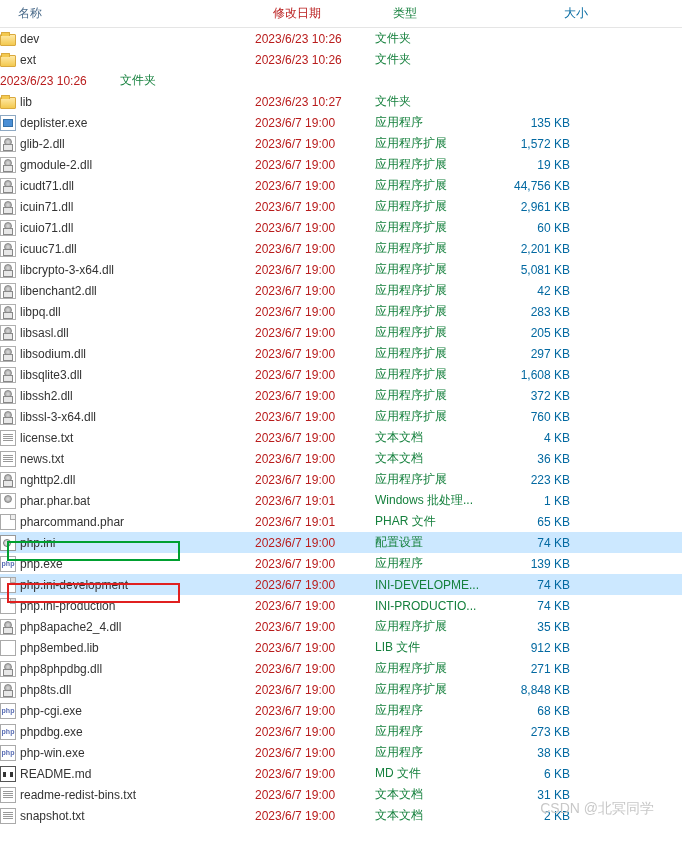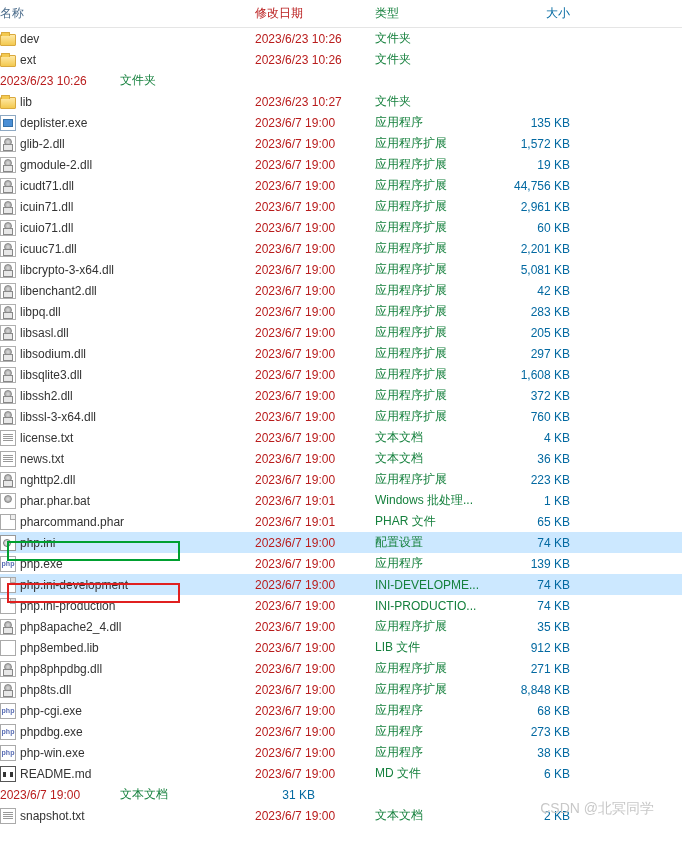--- a/index.html
+++ b/index.html
@@ -10,21 +10,21 @@
       background: #fff;
       width: 682px;
       overflow: hidden;
     }
     .header {
       display: flex;
       height: 28px;
       align-items: center;
       border-bottom: 1px solid #e5e5e5;
       color: #4a6b8a;
-      padding-left: 0;
+      padding-left: 18px;
     }
     .header .col-name { width: 255px; }
     .header .col-date { width: 120px; }
     .header .col-type { width: 125px; }
     .header .col-size { width: 100px; text-align: right; padding-right: 30px; }
     .list {
       width: 100%;
     }
     .row {
       display: flex;
@@ -562,20 +562,24 @@
       <div class="row">
         <div class="col-name">
           <span class="icon icon-md"></span>
           <span>README.md</span>
         </div>
         <div class="col-date">2023/6/7 19:00</div>
         <div class="col-type">MD 文件</div>
         <div class="col-size">6 KB</div>
       </div>
       <div class="row">
+        <div class="col-name">
+          <span class="icon icon-txt"></span>
+          <span>readme-redist-bins.txt</span>
+        </div>
         <div class="col-date">2023/6/7 19:00</div>
         <div class="col-type">文本文档</div>
         <div class="col-size">31 KB</div>
       </div>
       <div class="row">
         <div class="col-name">
           <span class="icon icon-txt"></span>
           <span>snapshot.txt</span>
         </div>
         <div class="col-date">2023/6/7 19:00</div>

